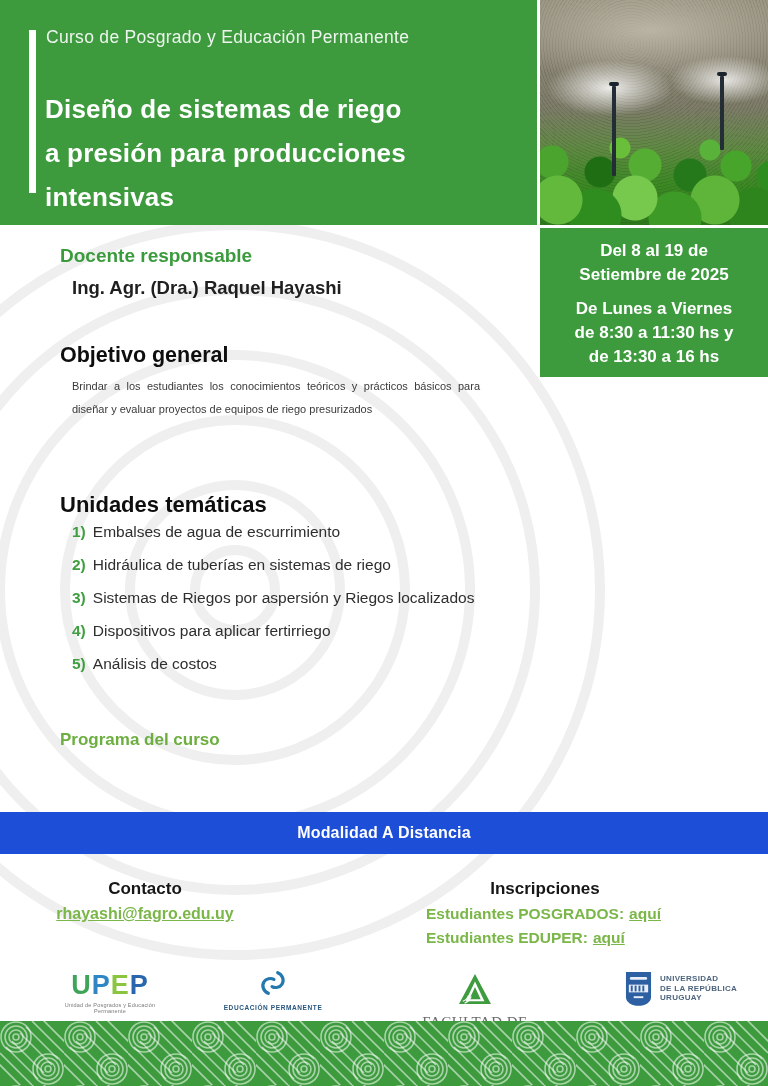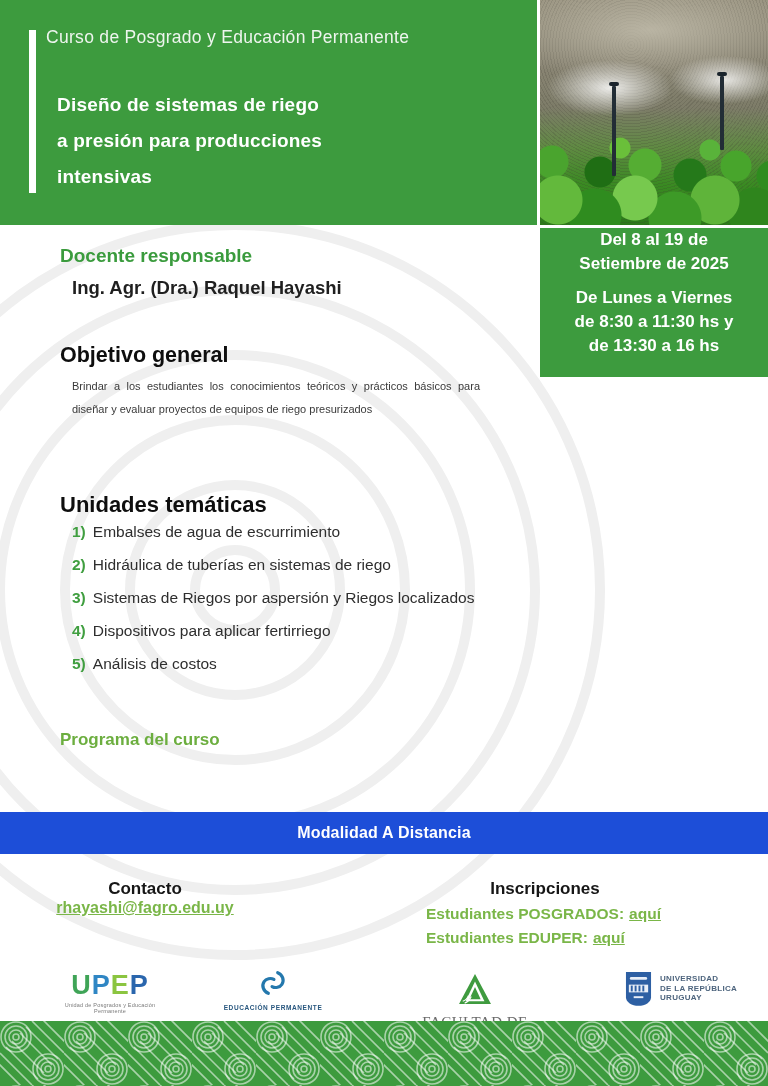--- a/index.html
+++ b/index.html
@@ -13,21 +13,21 @@
   .r2 { left:125px; top:480px; width:220px; height:220px; }
   .r3 { left:60px;  top:415px; width:350px; height:350px; }
   .r4 { left:-5px;  top:350px; width:480px; height:480px; }
   .r5 { left:-70px; top:285px; width:610px; height:610px; }
   .r6 { left:-135px;top:220px; width:740px; height:740px; }
 
   
   .header-green { position:absolute; left:0; top:0; width:537px; height:225px; background:#3d9b3e; z-index:2;padding-left:24px; }
   .accent-bar { position:absolute; left:29px; top:30px; width:7px; height:163px; background:#ffffff; }
   .kicker { position:absolute; left:46px; top:27px; font-size:17.5px; font-weight:400; color:#eef5ee; letter-spacing:.3px; }
-  .main-title { position:absolute; left:45px; top:87px; font-size:19px; line-height:36px; font-weight:700; color:#ffffff; white-space:pre-line; letter-spacing:.2px;margin-left:12px; }
+  .main-title { position:absolute; left:45px; top:87px; font-size:26px; line-height:44px; font-weight:700; color:#ffffff; white-space:pre-line; letter-spacing:.2px; }
 
   
   .photo { position:absolute; left:540px; top:0; width:228px; height:225px; z-index:2; overflow:hidden;
     background: linear-gradient(180deg,#98927f 0%,#8a8574 28%,#7d7c68 48%,#5f8a42 66%,#3a8a22 82%,#2c7a1a 100%); }
   .mist { position:absolute; inset:0;
     background:
       radial-gradient(ellipse 90px 40px at 70px 88px, rgba(255,255,255,.85), rgba(255,255,255,0) 70%),
       radial-gradient(ellipse 80px 34px at 185px 80px, rgba(255,255,255,.8), rgba(255,255,255,0) 70%),
       radial-gradient(ellipse 220px 70px at 110px 30px, rgba(190,185,168,.9), rgba(190,185,168,0) 75%),
       repeating-radial-gradient(circle at 40% 20%, rgba(60,58,48,.18) 0 1px, transparent 1px 3px); }
@@ -46,21 +46,21 @@
       radial-gradient(circle at 196px 166px, #48a52c 0 15px, transparent 16px),
       radial-gradient(circle at 232px 176px, #2f8c1f 0 15px, transparent 16px),
       radial-gradient(circle at 80px 148px, #6abf3a 0 10px, transparent 11px),
       radial-gradient(circle at 170px 150px, #59b33a 0 10px, transparent 11px); }
   .pipe { position:absolute; width:4px; background:#222d36; border-radius:1px; }
   .pipe-1 { left:72px; top:86px; height:90px; }
   .pipe-2 { left:180px; top:76px; height:74px; }
   .pipe-head { position:absolute; left:-3px; top:-4px; width:10px; height:4px; background:#1a242c; border-radius:2px; }
 
   
-  .datebox { position:absolute; left:540px; top:228px; width:228px; height:149px; background:#3d9b3e; color:#fff; text-align:center; z-index:2; }
+  .datebox { position:absolute; left:540px; top:228px; width:228px; height:149px; background:#3d9b3e; color:#fff; text-align:center; z-index:2; padding-top:11px; }
   .datebox .dates { font-size:17px; font-weight:700; line-height:24px; white-space:pre-line; margin-bottom:10px; }
   .datebox .hours { font-size:17px; font-weight:700; line-height:24px; white-space:pre-line; }
 
   
   .content { position:absolute; inset:0; z-index:1; }
   .docente-heading { position:absolute; left:60px; top:245px; font-size:19px; font-weight:700; color:#3a9b3d; }
   .docente-name { position:absolute; left:72px; top:277px; font-size:18.5px; font-weight:700; color:#1f1f1f; }
   .objetivo-heading { position:absolute; left:60px; top:343px; font-size:21.5px; font-weight:800; color:#0e0e0e; }
   .objetivo-text { position:absolute; left:72px; top:375px; width:408px; font-size:11px; line-height:22.5px; text-align:justify; color:#3a3a3a; }
   .unidades-heading { position:absolute; left:60px; top:492px; font-size:22px; font-weight:800; color:#0e0e0e; }
@@ -69,21 +69,21 @@
   .unit-num { color:#3f9e3f; font-weight:700; margin-right:7px; }
   .programa-link { position:absolute; left:60px; top:730px; font-size:17px; font-weight:700; color:#6cae3f; cursor:pointer; }
 
   
   .modality-bar { position:absolute; left:0; top:812px; width:768px; height:42px; background:#1d4ed8; display:flex; align-items:center; justify-content:center; z-index:2; }
   .modality-bar span { color:#fff; font-size:16px; font-weight:700; letter-spacing:.2px; }
 
   
   .contact-col { position:absolute; left:45px; top:879px; width:200px; text-align:center; z-index:2; }
   .contact-heading { font-size:17px; font-weight:700; color:#161616; }
-  .contact-email { display:inline-block; font-size:16px; font-weight:700; color:#7ab648; text-decoration:underline; cursor:pointer; }
+  .contact-email { display:inline-block; margin-top:6px; font-size:16px; font-weight:700; color:#7ab648; text-decoration:underline; cursor:pointer; }
   .inscr-col { position:absolute; left:400px; top:879px; width:290px; z-index:2; }
   .inscr-heading { font-size:17px; font-weight:700; color:#161616; text-align:center; }
   .inscr-line { margin-top:6px; padding-left:26px; font-size:15.5px; font-weight:700; color:#7ab648; }
   .inscr-line a { color:#7ab648; text-decoration:underline; cursor:pointer; margin-left:5px; }
 
   
   .logo { position:absolute; z-index:2; }
   .logo-upep { left:50px; top:972px; width:120px; text-align:center; }
   .upep-letters { font-size:27px; font-weight:800; letter-spacing:1px; line-height:27px; }
   .upep-u { color:#3fa457; } .upep-p1 { color:#2f86c4; } .upep-e { color:#8bc540; } .upep-p2 { color:#2a66ad; }

